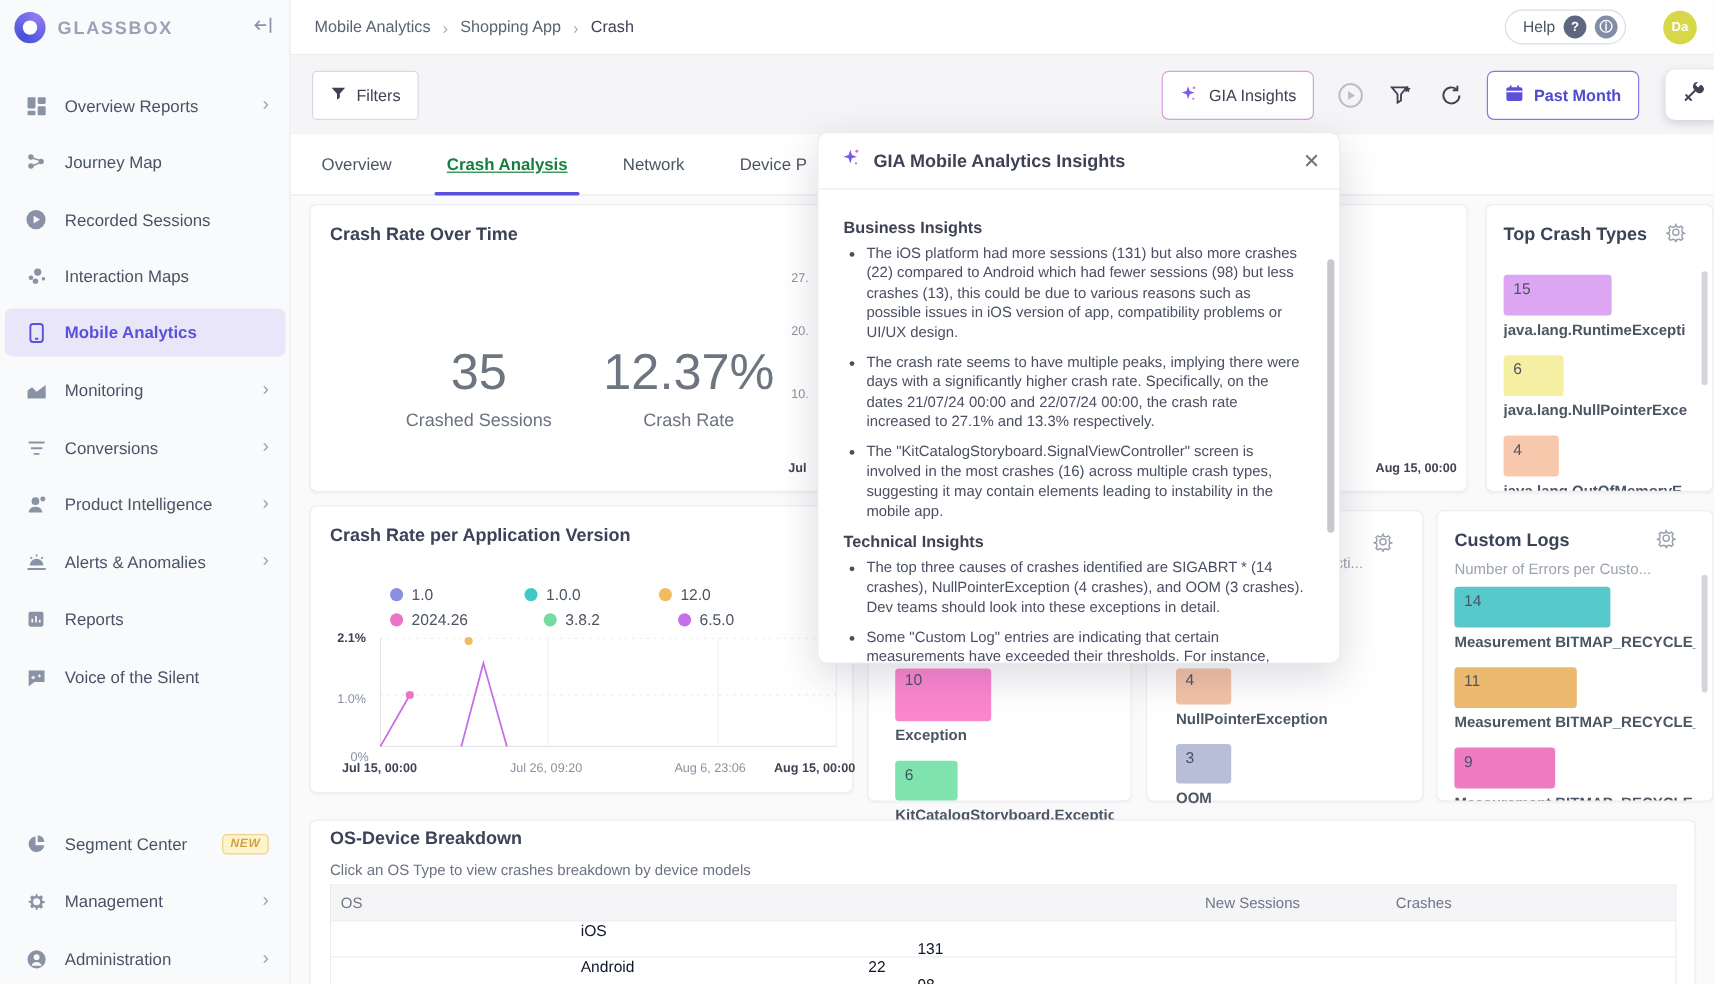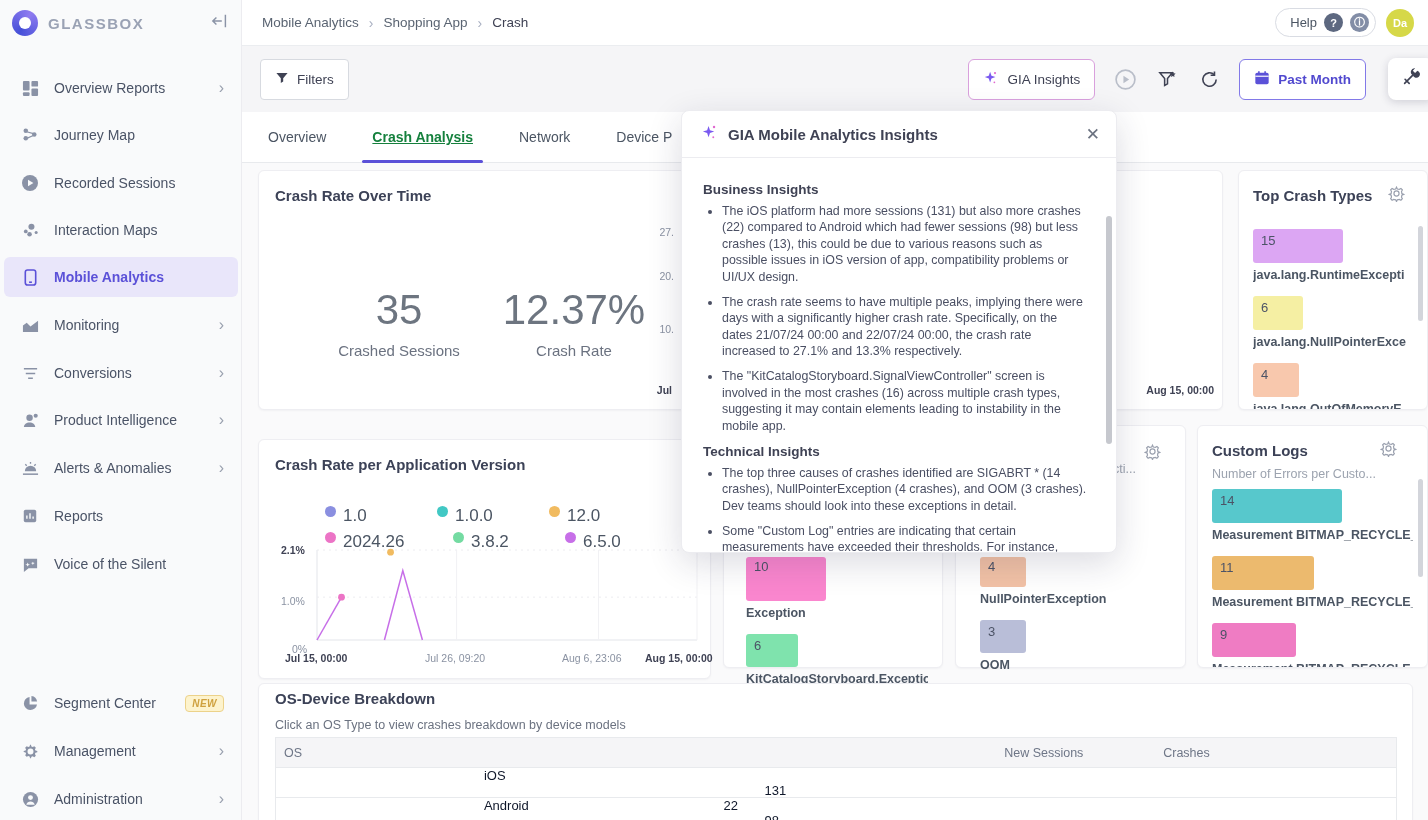--- a/index.html
+++ b/index.html
@@ -20,21 +20,21 @@
   .sb-item.active { background:#e9e6fa; color:#5b51d8; font-weight:bold; }
   .sb-item.active .ic { color:#5b51d8; }
   .badge-new { background:#fdf3cd; border:1px solid #ecd28a; color:#cfa13f; font-size:10px; font-weight:bold; padding:2px 6px; border-radius:4px; letter-spacing:.5px;font-style:italic; }
 
   
   .topbar { position:absolute; left:242px; top:0; width:1186px; height:46px; background:#fff; border-bottom:1px solid #ebedf0; display:flex; align-items:center; padding:0 14px 0 20px; z-index:4; }
   .crumbs { display:flex; align-items:center; gap:10px; font-size:13.5px; color:#5a6472; flex:1; }
   .crumb-sep { color:#a7aec0; font-size:14px; }
   .help-pill { display:flex; align-items:center; gap:7px; border:1px solid #d9dce3; border-radius:16px; padding:4px 6px 4px 14px; font-size:13px; color:#4b5563; background:#fff; cursor:pointer; }
   .mini-circle { width:19px; height:19px; border-radius:50%; color:#fff; font-size:11px; font-weight:bold; display:flex; align-items:center; justify-content:center; }
-  .avatar { width:28px; height:28px; border-radius:50%; background:#d6d848; color:#fff; font-size:11px; font-weight:bold; display:flex; align-items:center; justify-content:center; margin-left:10px; cursor:pointer; }
+  .avatar { width:28px; height:28px; border-radius:50%; background:#d6d848; color:#fff; font-size:11px; font-weight:bold; display:flex; align-items:center; justify-content:center; margin-left:31px; cursor:pointer; }
 
   
   .toolbar { position:absolute; left:242px; top:46px; width:1186px; height:66px; background:#f5f5f7; display:flex; align-items:center; padding:0 0 0 18px; }
   .btn { display:flex; align-items:center; gap:8px; background:#fff; border:1px solid #d7dae0; border-radius:4px; height:41px; padding:0 14px; font-size:13.5px; color:#3f4254; cursor:pointer; }
   .btn-gia { margin-left:auto; border:1.5px solid #d9a0dd; border-radius:6px; }
   .icon-btn { width:24px; height:24px; display:flex; align-items:center; justify-content:center; margin-left:18px; cursor:pointer; }
   .btn-month { border:1px solid #8279e8; border-radius:6px; color:#5149cf; font-weight:bold; margin-left:18px; }
   .btn-tools { position:absolute; right:-6px; top:-6px; width:46px; height:42px; background:#fff; border-radius:8px; box-shadow:0 2px 8px rgba(40,40,70,.18); display:flex; align-items:center; justify-content:center; cursor:pointer; }
   .tools-wrap { position:relative; width:40px; height:30px; margin-left:22px; }
 
@@ -55,21 +55,21 @@
   .metric-lbl { font-size:15px; color:#6b7280; text-align:center; margin-top:8px; }
 
   .tick { position:absolute; font-size:10.5px; color:#8a92a2; white-space:nowrap; }
   .tick.strong { color:#3f4254; font-weight:bold; }
 
   .hbar { position:relative; border-radius:3px; height:34px; }
   .hbar .val { position:absolute; left:8px; top:4px; font-size:13px; color:#4c5366; }
   .bar-lbl { font-size:12.5px; font-weight:bold; color:#4b5563; margin:5px 0 14px; white-space:nowrap; overflow:hidden; }
 
   .legend { position:absolute; display:flex; flex-wrap:wrap; column-gap:42px; row-gap:6px; }
-  .lg-item { display:flex; gap:7px; font-size:17px; color:#4b5563; width:70px; }
+  .lg-item { display:flex; align-items:center; gap:7px; font-size:13px; color:#4b5563; width:70px; }
   .lg-item.wide { width:86px; }
   .lg-dot { width:11px; height:11px; border-radius:50%; }
 
   
   .tbl { position:absolute; left:16px; top:53px; right:15px; border:1px solid #e8eaed; border-bottom:none; font-size:13px; }
   .trow { display:flex; height:30px; align-items:center; border-bottom:1px solid #e8eaed; background:#fff; }
   .trow.head { background:#f5f5f7; color:#6e7687; font-size:12.5px; }
   .trow div { padding:0 8px; }
   .c0 { width:64.3%; } .c1 { width:14.2%; } .c2 { width:21.5%; }
   .trow:not(.head) { color:#0f172a; cursor:pointer;flex-direction:column; }
@@ -357,21 +357,21 @@
         </div>
       <div class="bar-lbl">java.lang.NullPointerExce</div>
       <div class="hbar" style="background: rgb(248, 200, 173); width: 46px;">
           <span class="val">4</span>
         </div>
       <div class="bar-lbl">java.lang.OutOfMemoryE</div>
     </div>
     <div class="vscroll" style="right:4px; top:55px; height:95px;"></div>
   </section>
 
-  <section class="card" style="left:258px; top:439px; width:453px; height:240px;">
+  <section class="card" style="left:258px; top:421px; width:453px; height:240px;">
     <div class="card-title" style="position:absolute; left:16px; top:16px;">Crash Rate per Application Version</div>
     <div class="legend" style="left:66px; top:66px; width:340px;">
       <span class="lg-item">
           <span class="lg-dot" style="background: rgb(138, 143, 224);"></span>
           <span>1.0</span>
         </span>
       <span class="lg-item">
           <span class="lg-dot" style="background: rgb(65, 200, 196);"></span>
           <span>1.0.0</span>
         </span>

